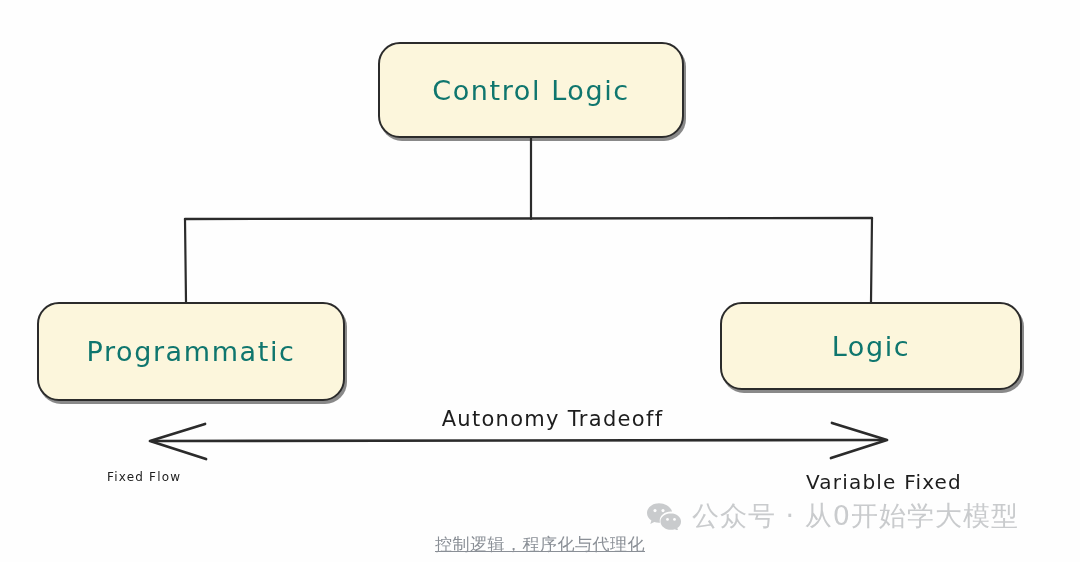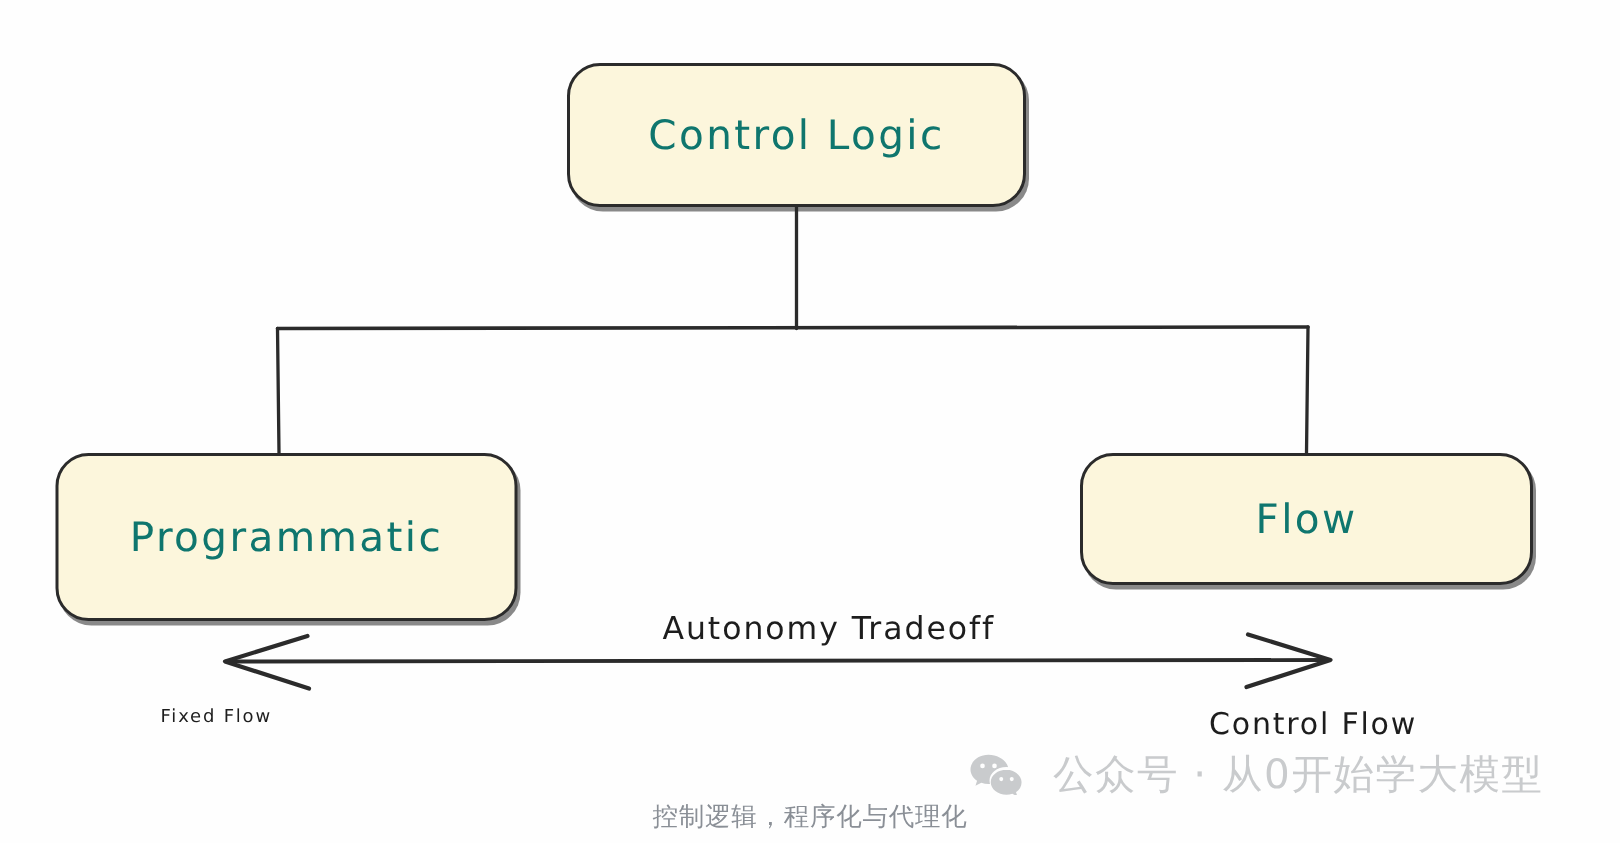--- a/index.html
+++ b/index.html
@@ -30,21 +30,21 @@
   }
   .node-label {
     font-family: "DejaVu Sans", sans-serif;
     color: #0f766e;
     font-size: 27px;
     letter-spacing: 1.6px;
     white-space: nowrap;
   }
 
   #node-control-logic { left: 378px; top: 42px;  width: 306px; height: 96px; }
-  #node-programmatic  { left: 37px;  top: 302px; width: 308px; height: 112px; }
+  #node-programmatic  { left: 37px;  top: 302px; width: 308px; height: 99px; }
   #node-agent         { left: 720px; top: 302px; width: 302px; height: 88px; }
 
   
   #edges {
     position: absolute;
     left: 0; top: 0;
     width: 1080px; height: 562px;
     pointer-events: none;
   }
 
@@ -79,30 +79,31 @@
   
   #caption {
     position: absolute;
     left: 0; right: 0;
     top: 533px;
     text-align: center;
     font-family: "DejaVu Sans", sans-serif;
     font-size: 17px;
     color: #8a8f96;
     letter-spacing: 0.5px;
+    text-decoration: underline;
   }
 
   
   #watermark {
     position: absolute;
     left: 646px;
     top: 498px;
     display: flex;
     align-items: center;
-    gap: 20px;
+    gap: 10px;
     color: #c9cbcd;
     font-family: "DejaVu Sans", sans-serif;
     font-size: 27px;
     letter-spacing: 1px;
     user-select: none;
   }
   #watermark .wm-text { color: #c9cbcd; }
 </style>
 </head>
 <body>
@@ -126,26 +127,26 @@
 
   <div class="node" id="node-control-logic">
     <span class="node-label">Control Logic</span>
   </div>
 
   <div class="node" id="node-programmatic">
     <span class="node-label">Programmatic</span>
   </div>
 
   <div class="node" id="node-agent">
-    <span class="node-label">Flow</span>
+    <span class="node-label">Logic</span>
   </div>
 
   <div class="axis-text" id="label-autonomy-tradeoff">Autonomy Tradeoff</div>
   <div class="axis-text" id="label-fixed-flow">Fixed Flow</div>
-  <div class="axis-text" id="label-variable-flow">Control Flow</div>
+  <div class="axis-text" id="label-variable-flow">Variable Fixed</div>
 
   <div id="watermark">
     <svg width="36" height="28" viewBox="0 0 36 28">
       <g fill="#c9cbcd">
         <path d="M13 1.2C6.3 1.2 1 5.6 1 11c0 3 1.7 5.7 4.4 7.5l-1.1 3.4 3.9-2a15 15 0 0 0 4.8.8h1a8.9 8.9 0 0 1-.3-2.3c0-5 5-9 11.2-9 .4 0 .8 0 1.2.05C24.9 5 19.5 1.2 13 1.2z"></path>
         <path d="M25 11.2c-5.8 0-10.5 3.7-10.5 8.3 0 4.6 4.7 8.3 10.5 8.3a13 13 0 0 0 3.9-.6l3.4 1.8-.95-2.9c2.3-1.5 3.7-3.8 3.7-6.6 0-4.6-4.7-8.3-10.1-8.3z"></path>
       </g>
       <g fill="#fefefe">
         <circle cx="9" cy="8.6" r="1.55"></circle>
         <circle cx="17" cy="8.6" r="1.55"></circle>

